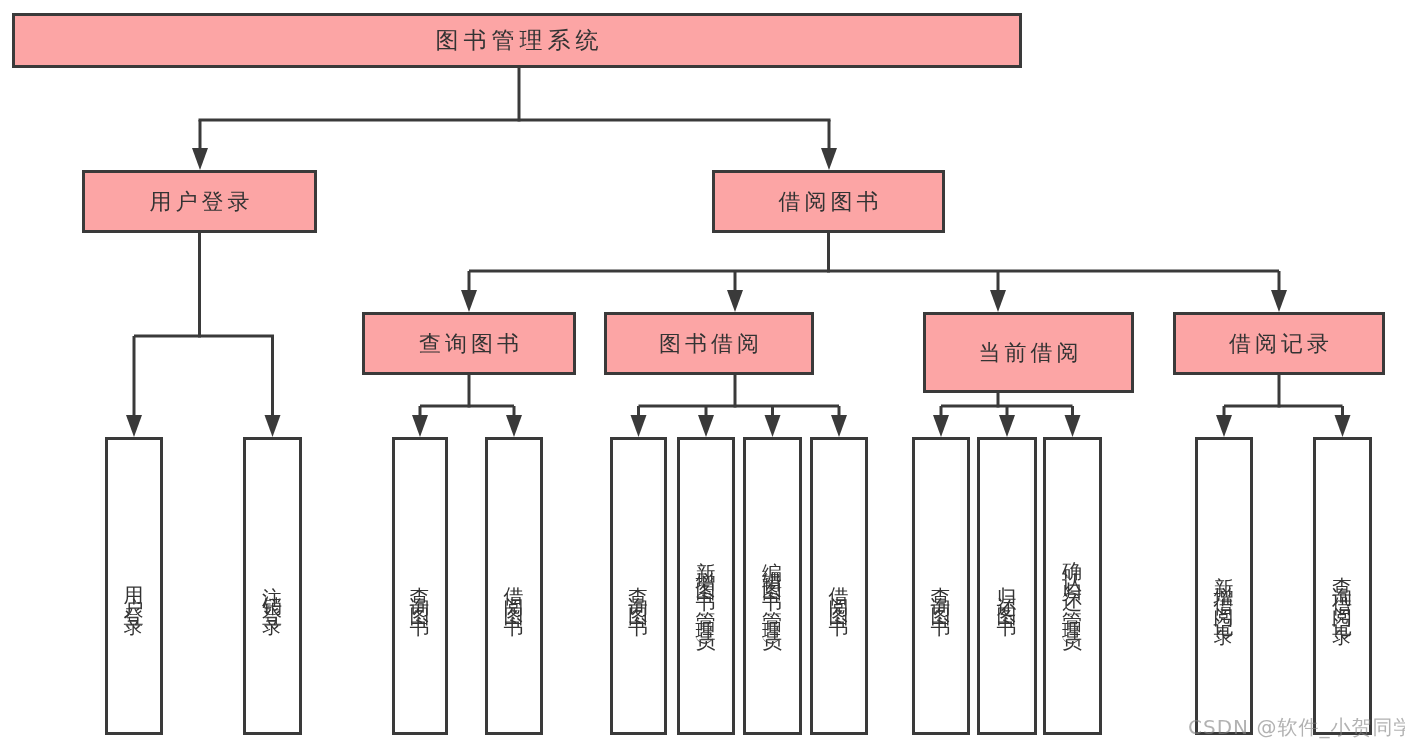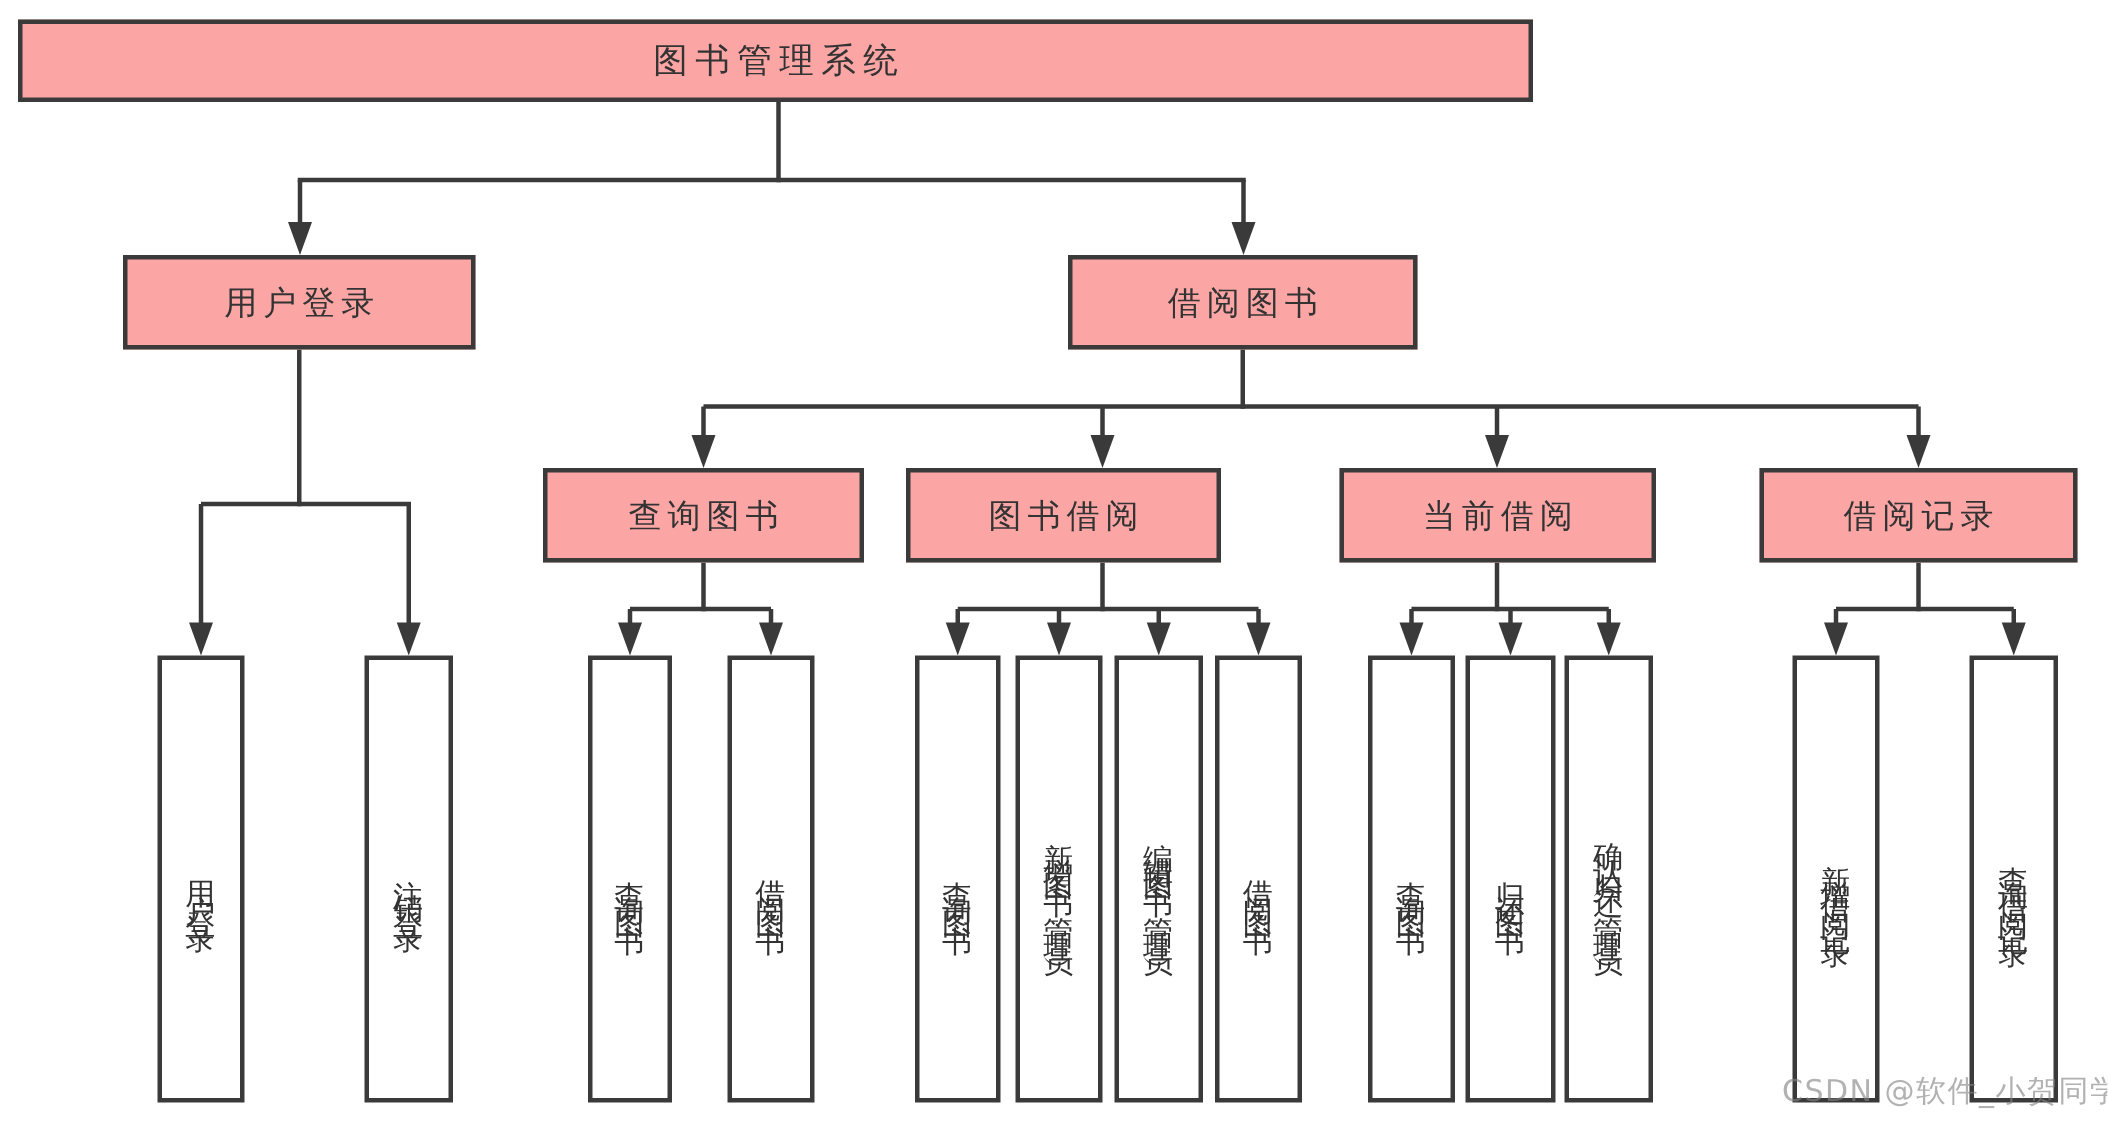--- a/index.html
+++ b/index.html
@@ -144,21 +144,21 @@
   <div class="hnode" style="left:712px; top:170px; width:233px; height:63px;">
     <span>借阅图书</span>
   </div>
 
   <div class="hnode" style="left:362px; top:312px; width:214px; height:63px;">
     <span>查询图书</span>
   </div>
   <div class="hnode" style="left:604px; top:312px; width:210px; height:63px;">
     <span>图书借阅</span>
   </div>
-  <div class="hnode" style="left:893px; top:312px; width:211px; height:63px;">
+  <div class="hnode" style="left:923px; top:312px; width:211px; height:81px;">
     <span>当前借阅</span>
   </div>
   <div class="hnode" style="left:1173px; top:312px; width:212px; height:63px;">
     <span>借阅记录</span>
   </div>
 
   <div class="vnode" style="left:105px; width:58px;">
     <span class="lbl">用户登录</span>
   </div>
   <div class="vnode" style="left:243px; width:59px;">

